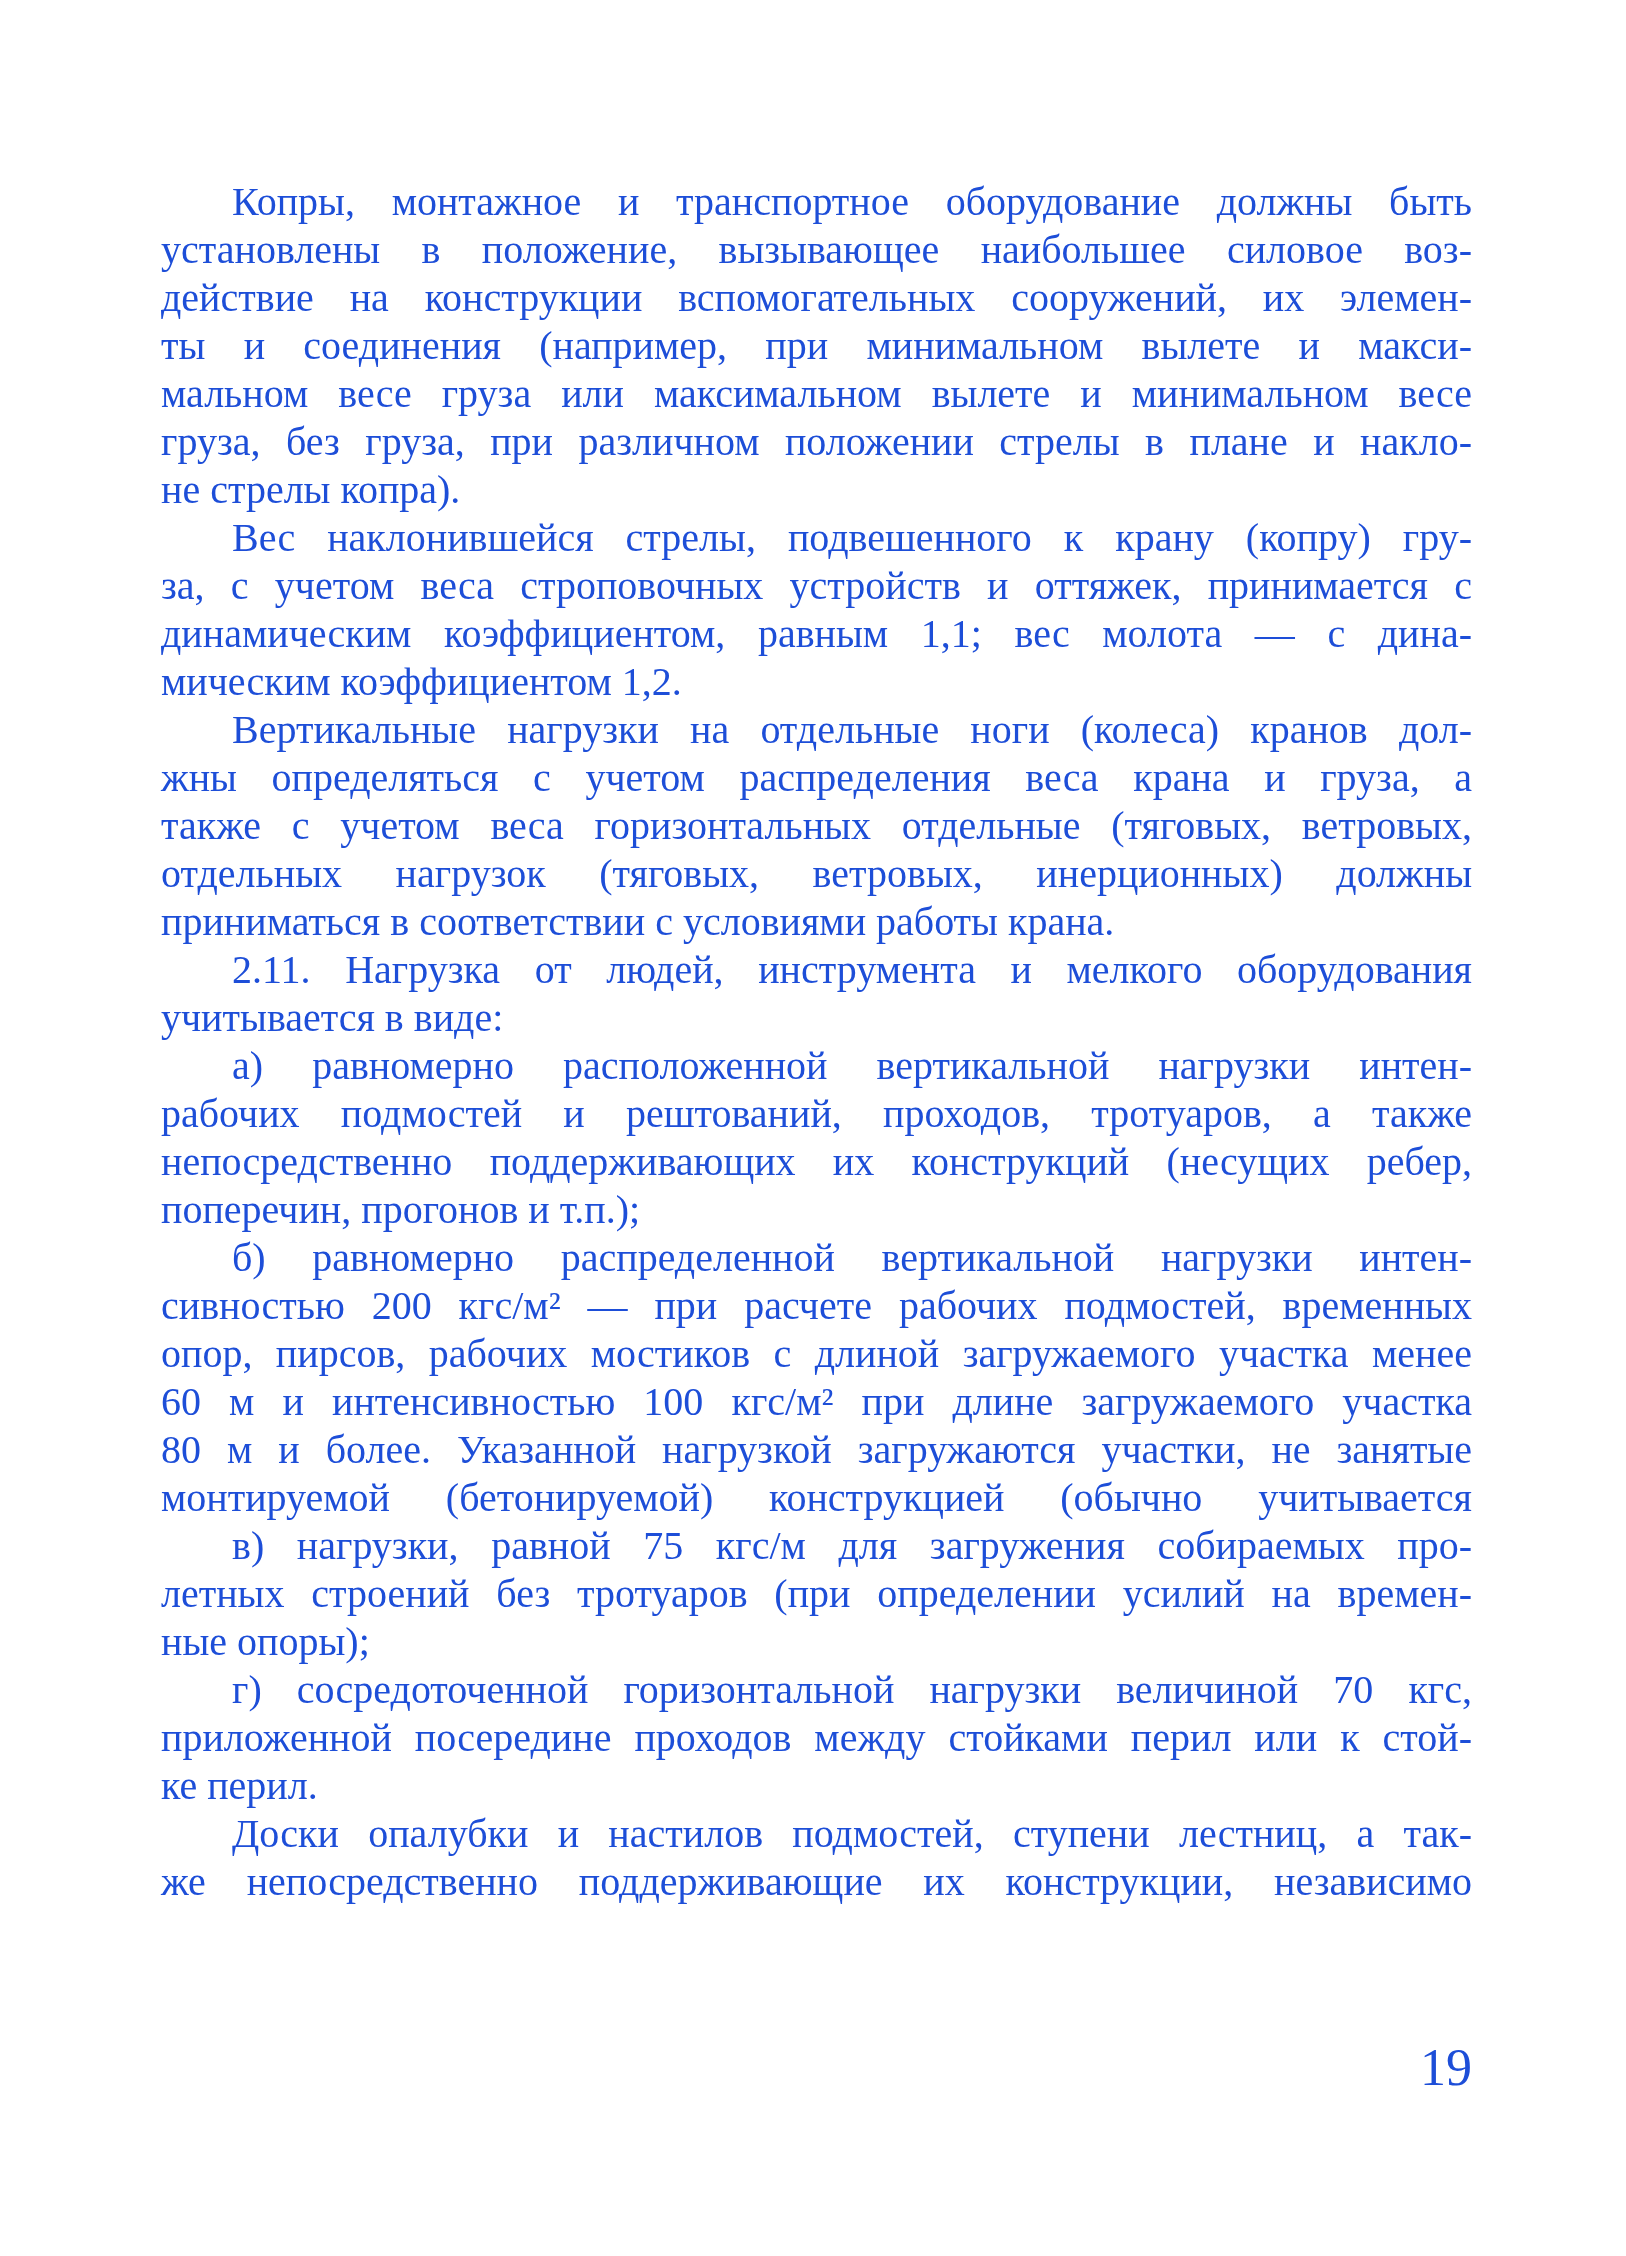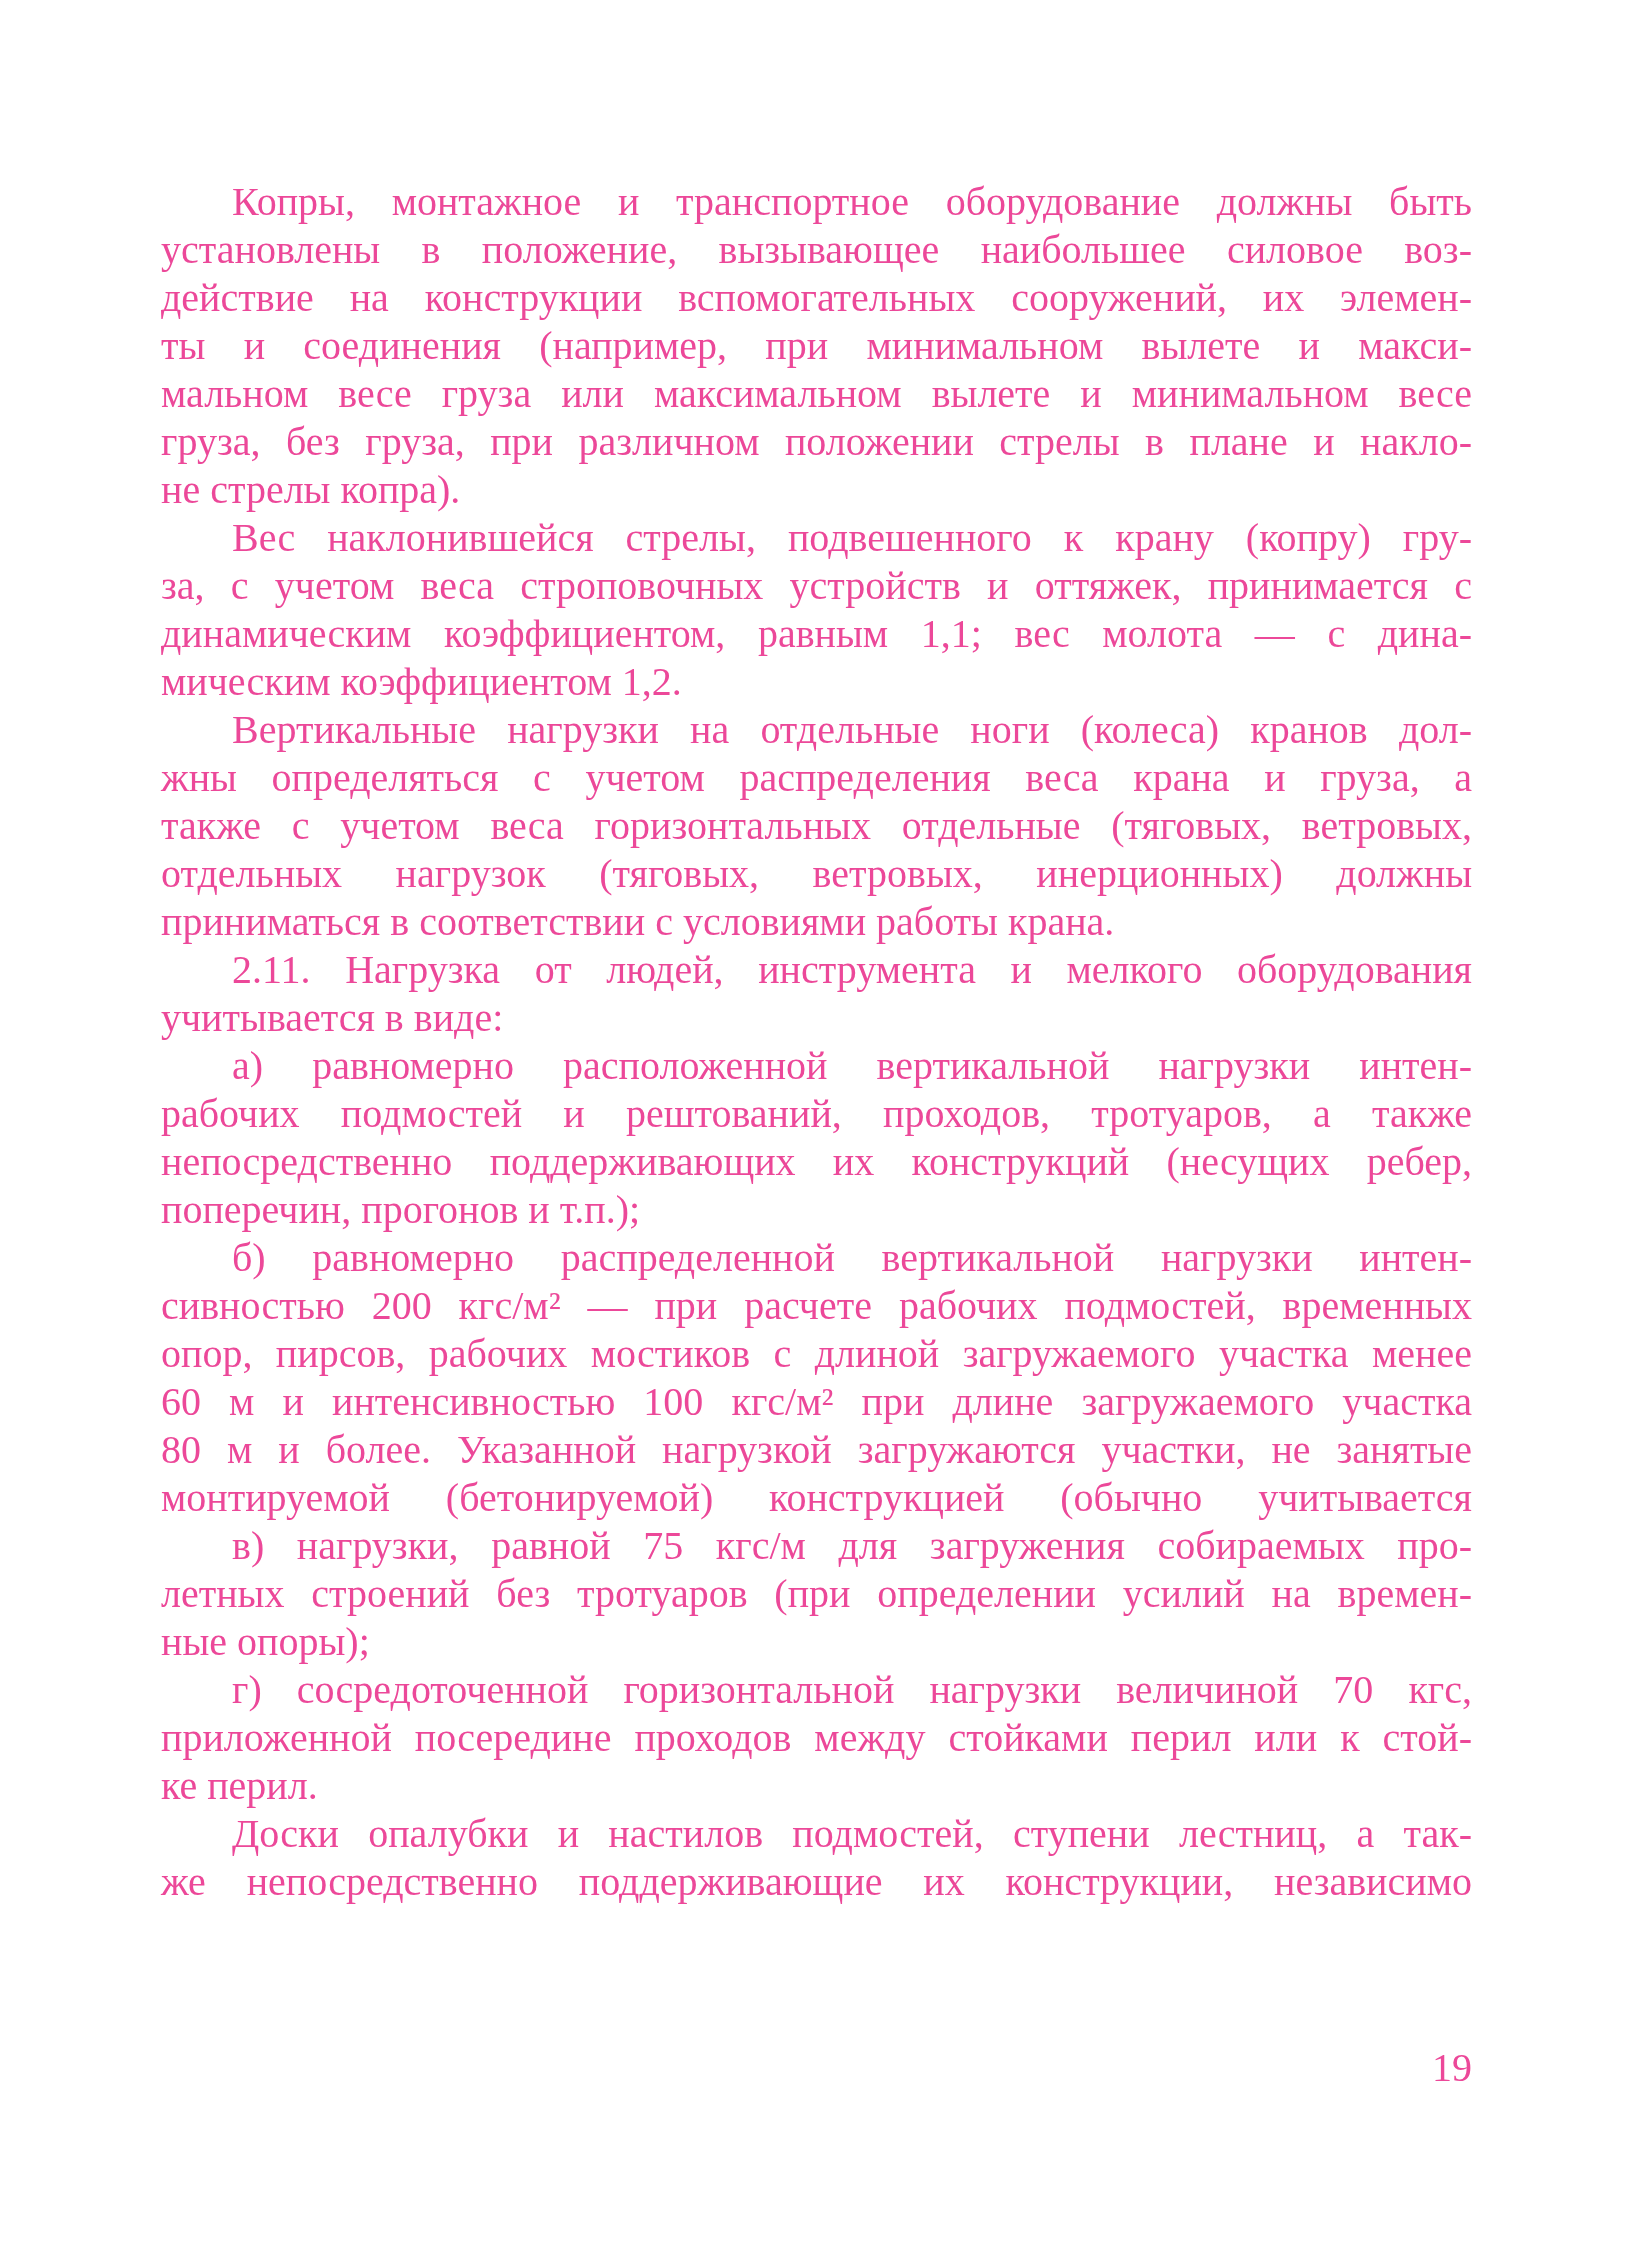--- a/index.html
+++ b/index.html
@@ -7,21 +7,21 @@
     padding: 0;
     background: #ffffff;
   }
   .page {
     position: relative;
     width: 1627px;
     height: 2257px;
     background: #ffffff;
     overflow: hidden;
     font-family: "Liberation Serif", "DejaVu Serif", serif;
-    color: #ec4899;
+    color: #1d4ed8;
   }
   .text-block {
     position: absolute;
     left: 161px;
     top: 178px;
     width: 1311px;
     font-size: 40px;
     font-weight: 400;
     letter-spacing: 0px;
   }
@@ -40,21 +40,21 @@
     text-align: left;
     text-align-last: left;
   }
   .page-number {
     position: absolute;
     left: 161px;
     top: 2044px;
     width: 1311px;
     height: 48px;
     line-height: 48px;
-    font-size: 40px;
+    font-size: 52px;
     text-align: right;
   }
 </style>
 </head>
 <body>
 
 <div class="page">
   <div class="text-block" id="paragraphs-container">
       <div class="line first">Копры, монтажное и транспортное оборудование должны быть</div>
       <div class="line">установлены в положение, вызывающее наибольшее силовое воз-</div>

